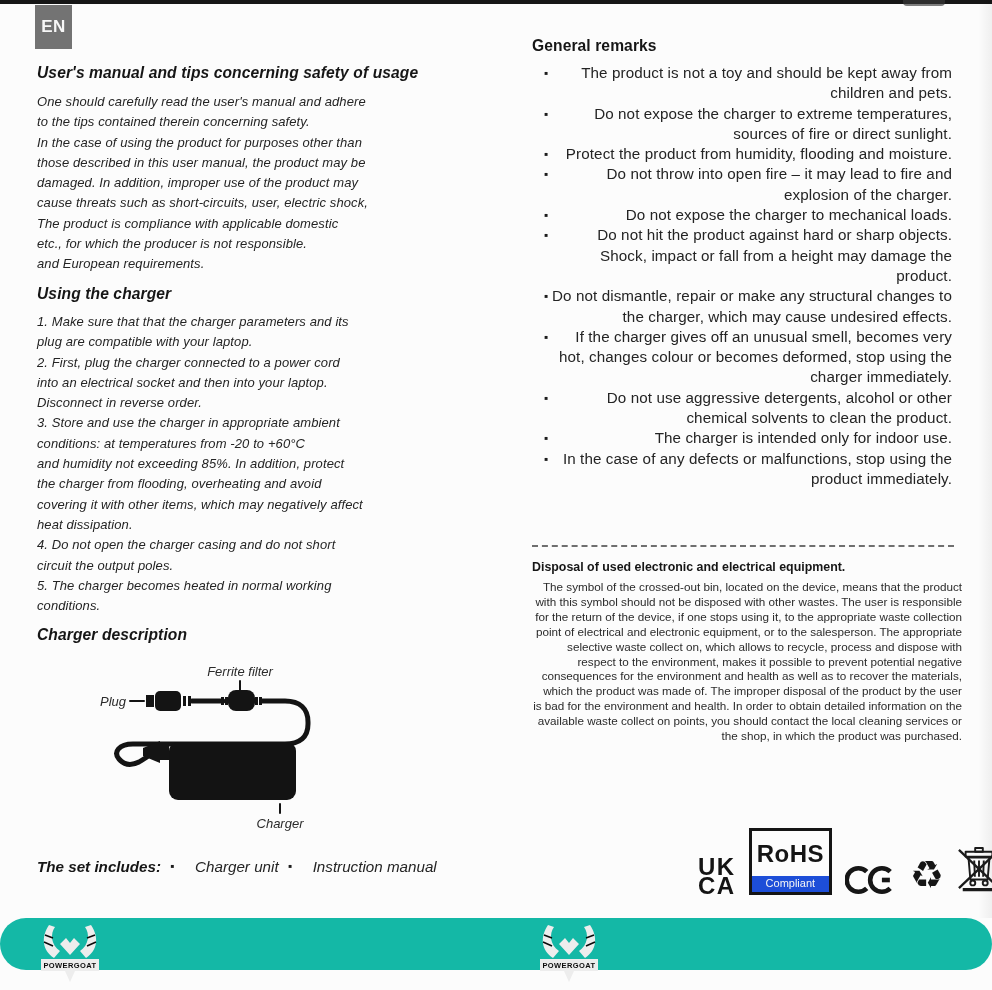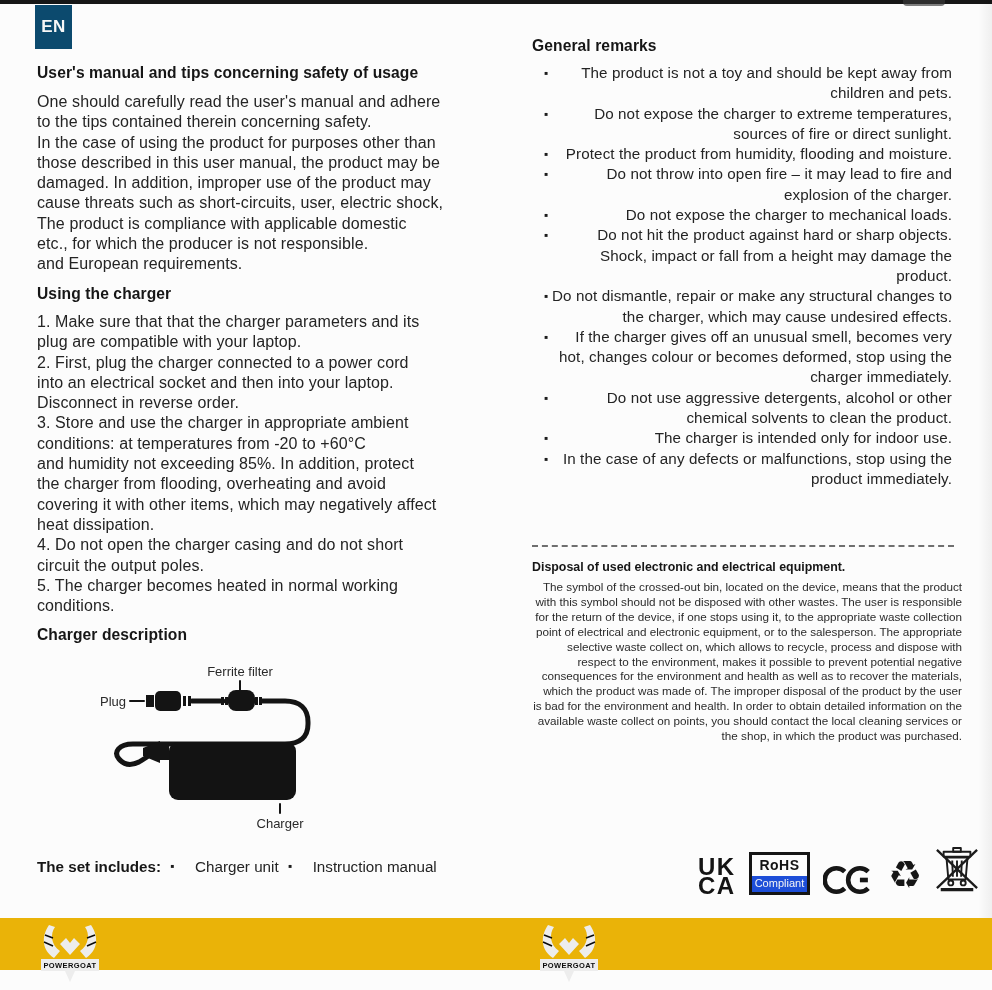--- a/index.html
+++ b/index.html
@@ -7,31 +7,31 @@
     position:relative;width:992px;height:990px;overflow:hidden;
     background:#fcfcfc;color:#222;
     font-family:"Liberation Sans",sans-serif;
     -webkit-font-smoothing:antialiased;
   }
   .top-strip{position:absolute;left:0;top:0;width:992px;height:4px;background:#161616;}
   .corner-smudge{position:absolute;left:903px;top:0;width:42px;height:6px;background:#3a3a3a;opacity:.65;border-radius:0 0 4px 4px;}
   .edge-shade{position:absolute;right:0;top:0;width:14px;height:918px;background:linear-gradient(to right,rgba(0,0,0,0),rgba(0,0,0,0.05));}
 
   .en-badge{
-    position:absolute;left:35px;top:5px;width:37px;height:44px;background:#0c4a6e;
+    position:absolute;left:35px;top:5px;width:37px;height:44px;background:#737373;
     color:#f7f7f7;font-weight:bold;font-size:17px;letter-spacing:.5px;
     display:flex;align-items:center;justify-content:center;
   }
 
   .col{position:absolute;top:0;}
-  .left-col{left:37px;width:470px;height:918px;}
+  .left-col{left:37px;width:470px;height:918px;font-style:italic;}
   .right-col{left:532px;width:434px;height:918px;text-align:right;}
 
   h2.sec{position:absolute;margin:0;font-size:15.6px;font-weight:bold;color:#161616;letter-spacing:.1px;}
-  .para{position:absolute;font-size:16px;line-height:20.3px;color:#242424;letter-spacing:.1px;}
+  .para{position:absolute;font-size:13px;line-height:20.3px;color:#242424;letter-spacing:.1px;}
   .line{white-space:nowrap;}
 
   .h-safety{top:64px;left:0;}
   .p-safety{top:92px;left:0;}
   .h-using{top:285px;left:0;}
   .p-using{top:312px;left:0;}
   .h-desc{top:626px;left:0;}
 
   .diagram{position:absolute;left:60px;top:654px;}
   .diagram .lbl{font-family:"Liberation Sans",sans-serif;font-size:13px;fill:#2a2a2a;}
@@ -49,26 +49,26 @@
   .bmark{flex:0 0 16px;font-size:12px;line-height:20.3px;color:#1d1d1d;}
   .btext{font-size:15.2px;line-height:20.3px;color:#242424;letter-spacing:.1px;width:404px;}
 
   .dashed{position:absolute;top:545px;left:0;width:422px;border-top:2px dashed #6f6f6f;}
   .h-disposal{position:absolute;top:560px;left:0;margin:0;font-size:12.4px;font-weight:bold;color:#161616;}
   .disposal-body{position:absolute;top:580px;left:0;width:430px;font-size:11.7px;line-height:14.9px;color:#2b2b2b;}
 
   .certs{position:absolute;left:698px;top:845px;height:50px;display:flex;align-items:flex-end;gap:13px;}
   .ukca{font-weight:bold;font-size:24px;line-height:19px;letter-spacing:1.5px;color:#141414;text-align:center;}
   .rohs{border:3px solid #151515;text-align:center;background:#fcfcfc;}
-  .rohs-top{font-weight:bold;font-size:14px;letter-spacing:.5px;padding:0 5px;color:#141414;line-height:21px;}
+  .rohs-top{font-weight:bold;font-size:24px;letter-spacing:.5px;padding:12px 5px;color:#141414;line-height:21px;}
   .rohs-bottom{background:#1d4ed8;color:#f5f5f5;font-size:11px;line-height:15px;padding:0 3px 1px;}
   .recycle{font-family:"DejaVu Sans",sans-serif;font-size:38px;color:#161616;line-height:40px;}
   .ce-mark svg,.weee svg{display:block;}
 
-  .footer-bar{position:absolute;left:0;top:918px;width:992px;height:52px;background:#eab308;}
+  .footer-bar{position:absolute;left:0;top:918px;width:992px;height:52px;background:#14b8a6;border-radius:29px;}
   .goat{position:absolute;top:5px;}
   .goat-1{left:37px;} .goat-2{left:536px;}
   .goat text{font-family:"Liberation Sans",sans-serif;font-weight:bold;font-size:7.5px;letter-spacing:.4px;fill:#0c0c0c;}
 </style>
 </head>
 <body>
 
 <div class="page">
   <div class="top-strip"></div>
   <div class="corner-smudge"></div>

